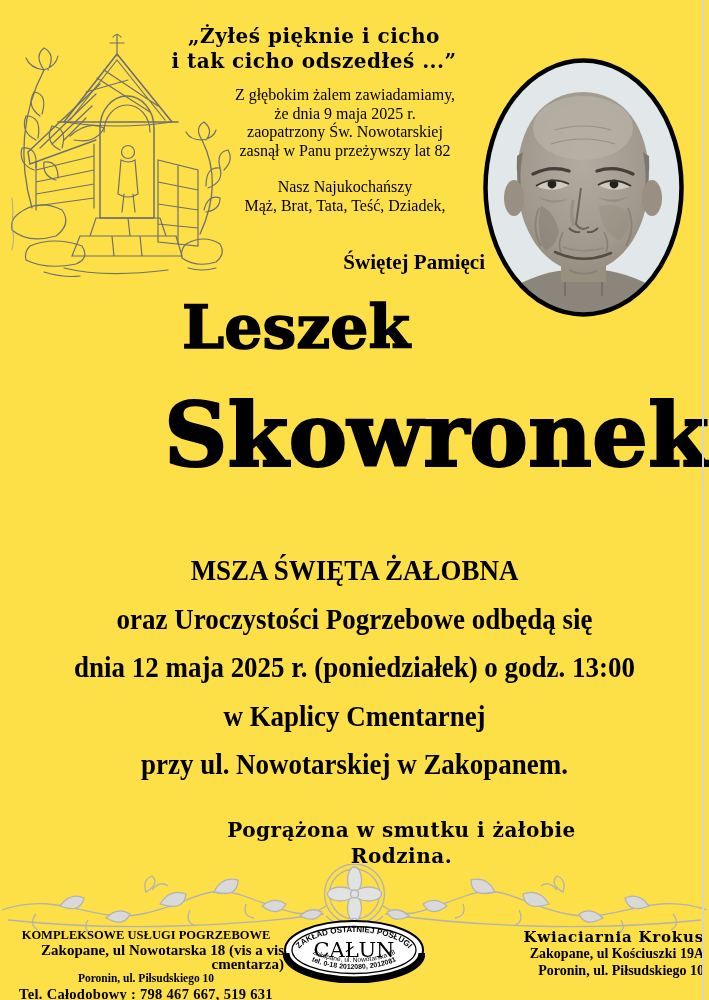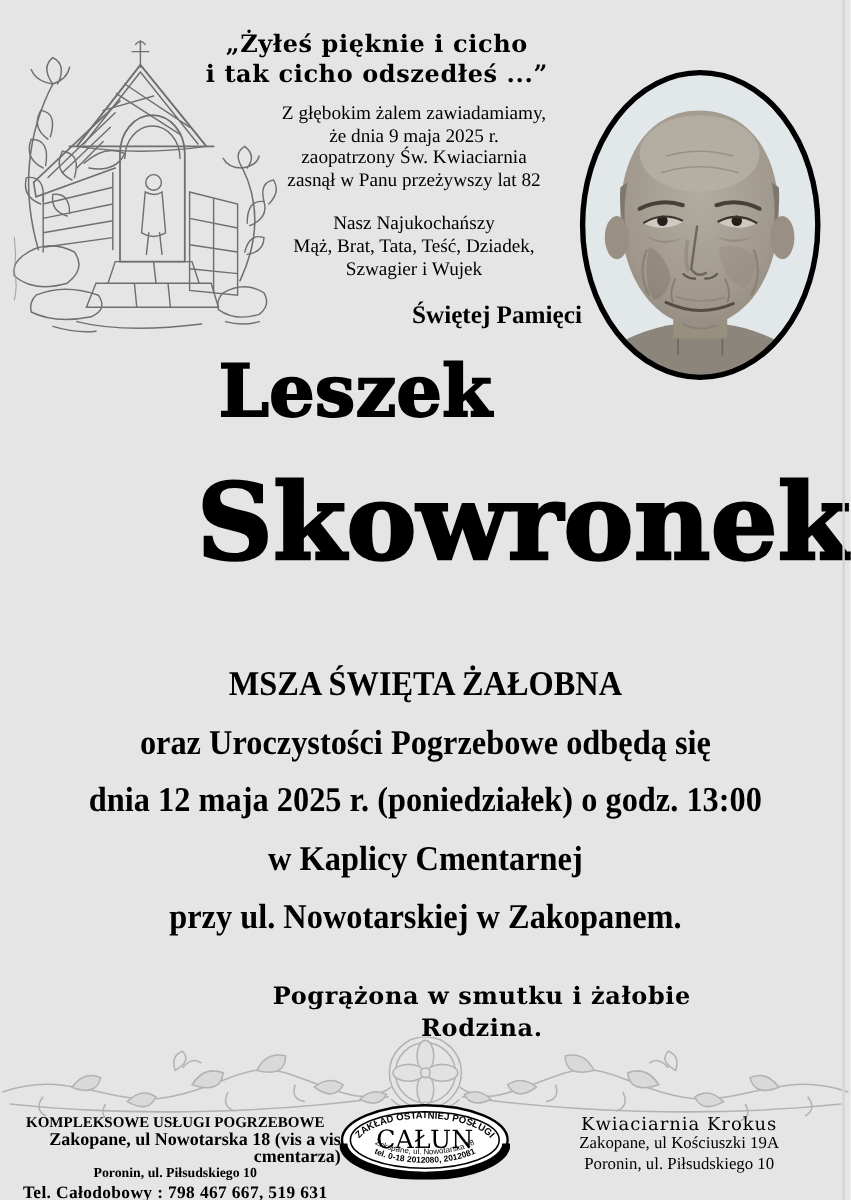--- a/index.html
+++ b/index.html
@@ -1,17 +1,17 @@
 <!DOCTYPE html>
 <html><head>
 <meta charset="utf-8">
 <style>
   html,body{margin:0;padding:0;background:#ffffff;}
   #page{
-    position:relative;width:709px;height:1000px;background:#e5e5e5;
+    position:relative;width:709px;height:1000px;background:#fde047;
     font-family:"Liberation Serif", serif;color:#000;overflow:hidden;
   }
   .abs{position:absolute;}
   .ctr{text-align:center;}
 
   
   #quote{left:138px;top:24px;width:352px;font-family:"DejaVu Serif",serif;
          font-weight:bold;font-size:20px;line-height:25px;letter-spacing:.5px;}
 
   
@@ -47,21 +47,21 @@
 
   
   #footer-left{left:8px;top:928px;width:276px;font-weight:bold;}
   #footer-left .l1{font-size:12.5px;line-height:15px;}
   #footer-left .l2{font-size:15px;line-height:14px;text-align:right;}
   #footer-left .l3{font-size:11.5px;line-height:14px;}
   #footer-left .l4{font-size:14.5px;line-height:18px;letter-spacing:.3px;}
 
   #logo{left:283px;top:919px;width:142px;height:64px;}
 
-  #footer-right{left:428px;top:928px;width:276px;font-weight:normal;}
+  #footer-right{left:428px;top:928px;width:276px;font-weight:bold;text-align:right;}
   #footer-right .l1{font-family:"DejaVu Serif",serif;font-size:15px;line-height:18px;letter-spacing:.8px;}
   #footer-right .l2,#footer-right .l3{font-size:14px;line-height:16.5px;}
   #footer-right .l4{font-size:15px;line-height:18px;}
 
   #scanline{left:702px;top:0;width:2px;height:1000px;background:#d4d4d4;}
 </style>
 </head>
 <body>
 
 <div id="page">
@@ -112,28 +112,27 @@
   </div>
 
   <div class="abs ctr" id="quote">
     <div>„Żyłeś pięknie i cicho</div>
     <div>i tak cicho odszedłeś ...”</div>
   </div>
 
   <div class="abs ctr" id="announce">
     <div>Z głębokim żalem zawiadamiamy,</div>
     <div>że dnia 9 maja 2025 r.</div>
-    <div>zaopatrzony Św. Kwiaciarnia</div>
+    <div>zaopatrzony Św. Nowotarskiej</div>
     <div>zasnął w Panu przeżywszy lat 82</div>
   </div>
 
   <div class="abs ctr" id="relations">
     <div>Nasz Najukochańszy</div>
     <div>Mąż, Brat, Tata, Teść, Dziadek,</div>
-    <div>Szwagier i Wujek</div>
   </div>
 
   <div class="abs ctr" id="sacred">Świętej Pamięci</div>
 
   <div class="abs" id="portrait">
     <svg width="205" height="263" viewBox="0 0 205 263">
       <defs>
         <clipPath id="ovalClip">
             <ellipse cx="102.5" cy="131.5" rx="98" ry="127"></ellipse>
           </clipPath>

